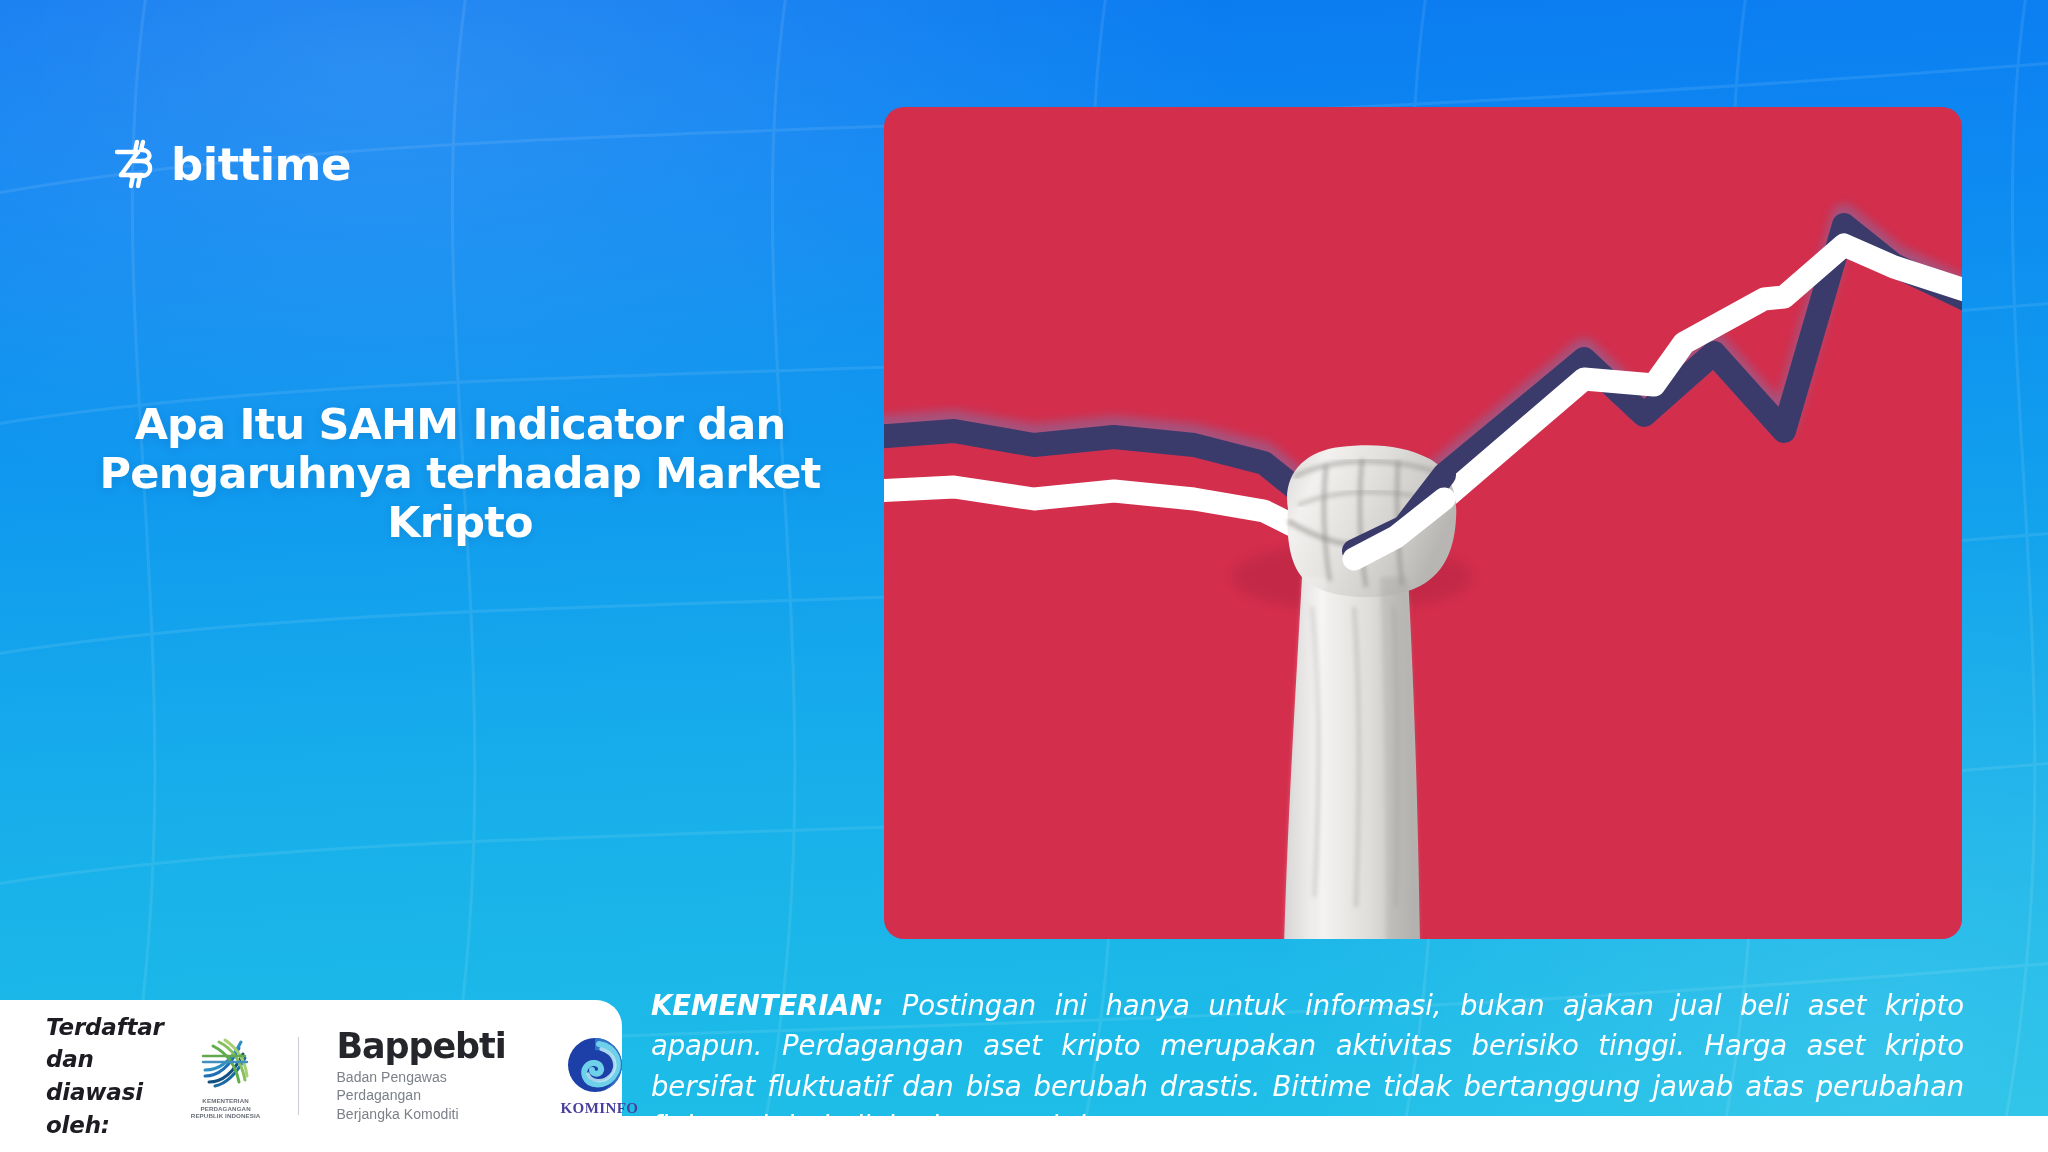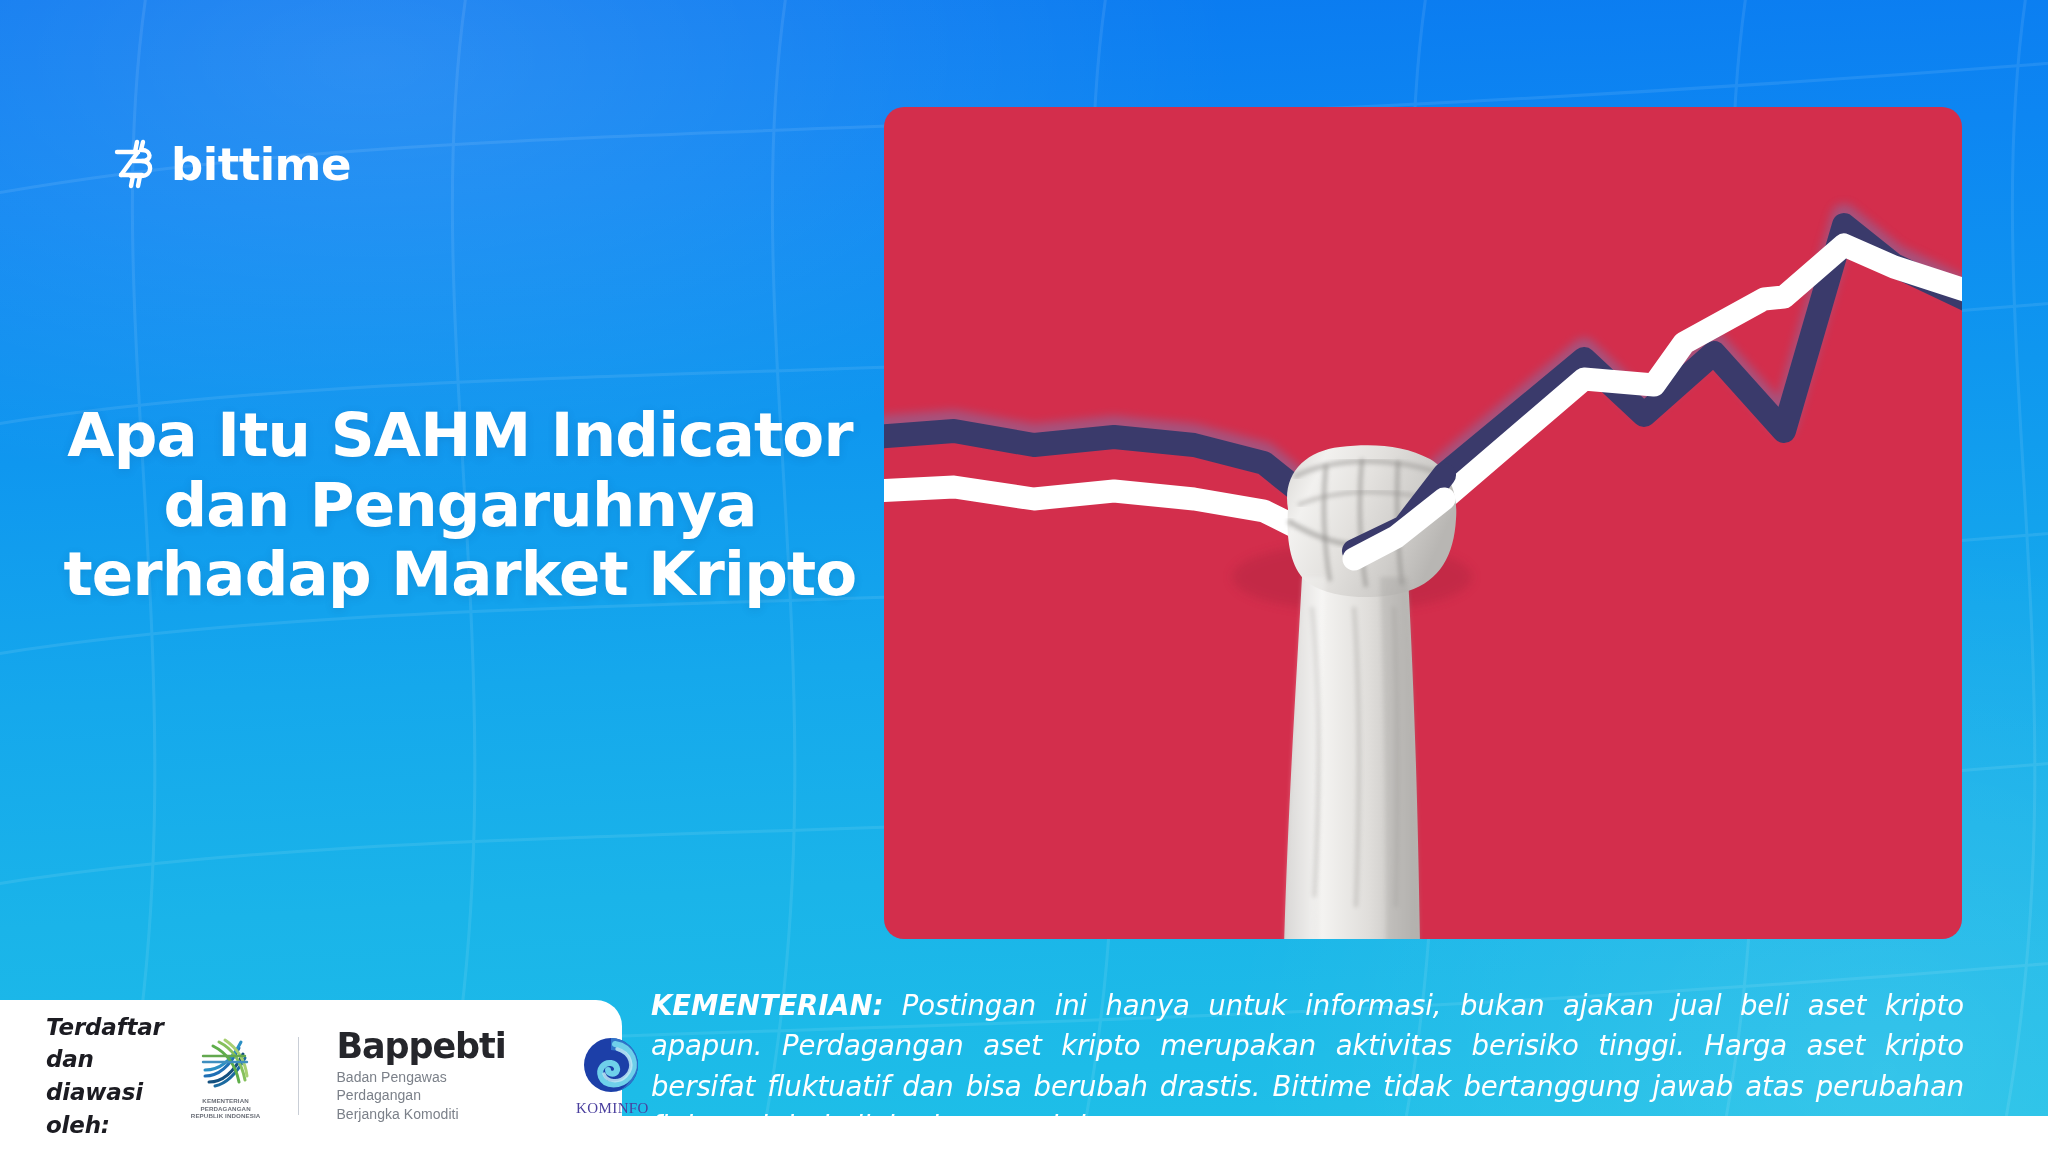--- a/index.html
+++ b/index.html
@@ -60,21 +60,21 @@
     font-family:"DejaVu Sans", sans-serif;
   }
 
   
   .headline{
     position:absolute;
     left:60px; top:400px;
     width:800px;
     text-align:center;
     color:#ffffff;
-    font-size:61px;
+    font-size:43px;
     font-weight:700;
     line-height:1.14;
     letter-spacing:-0.8px;
     text-shadow:0 2px 10px rgba(0,40,90,.12);
     font-family:"DejaVu Sans", sans-serif;
   }
 
   
   .hero{
     position:absolute;
@@ -145,21 +145,21 @@
     font-size:35px; font-weight:700; color:#25262b;
     letter-spacing:-1.1px; line-height:1;
     font-family:"DejaVu Sans", sans-serif;
   }
   .bappebti-sub{
     margin-top:4px;
     font-size:14px; color:#7b8089; line-height:1.3;
     white-space:pre-line; letter-spacing:.05px;
     font-family:"Liberation Sans", sans-serif;
   }
-  .kominfo{ display:flex; flex-direction:column; align-items:flex-end; width:96px; margin-left:4px; }
+  .kominfo{ display:flex; flex-direction:column; align-items:flex-start; width:96px; margin-left:4px;font-weight:bold; }
   .kominfo-svg{ width:72px; height:68px; display:block; }
   .kominfo-cap{
     margin-top:-3px;
     font-size:15px; color:#4a3f9e; letter-spacing:.4px;
     font-family:"Liberation Serif", serif;
   }
 </style>
 </head>
 <body>
 

